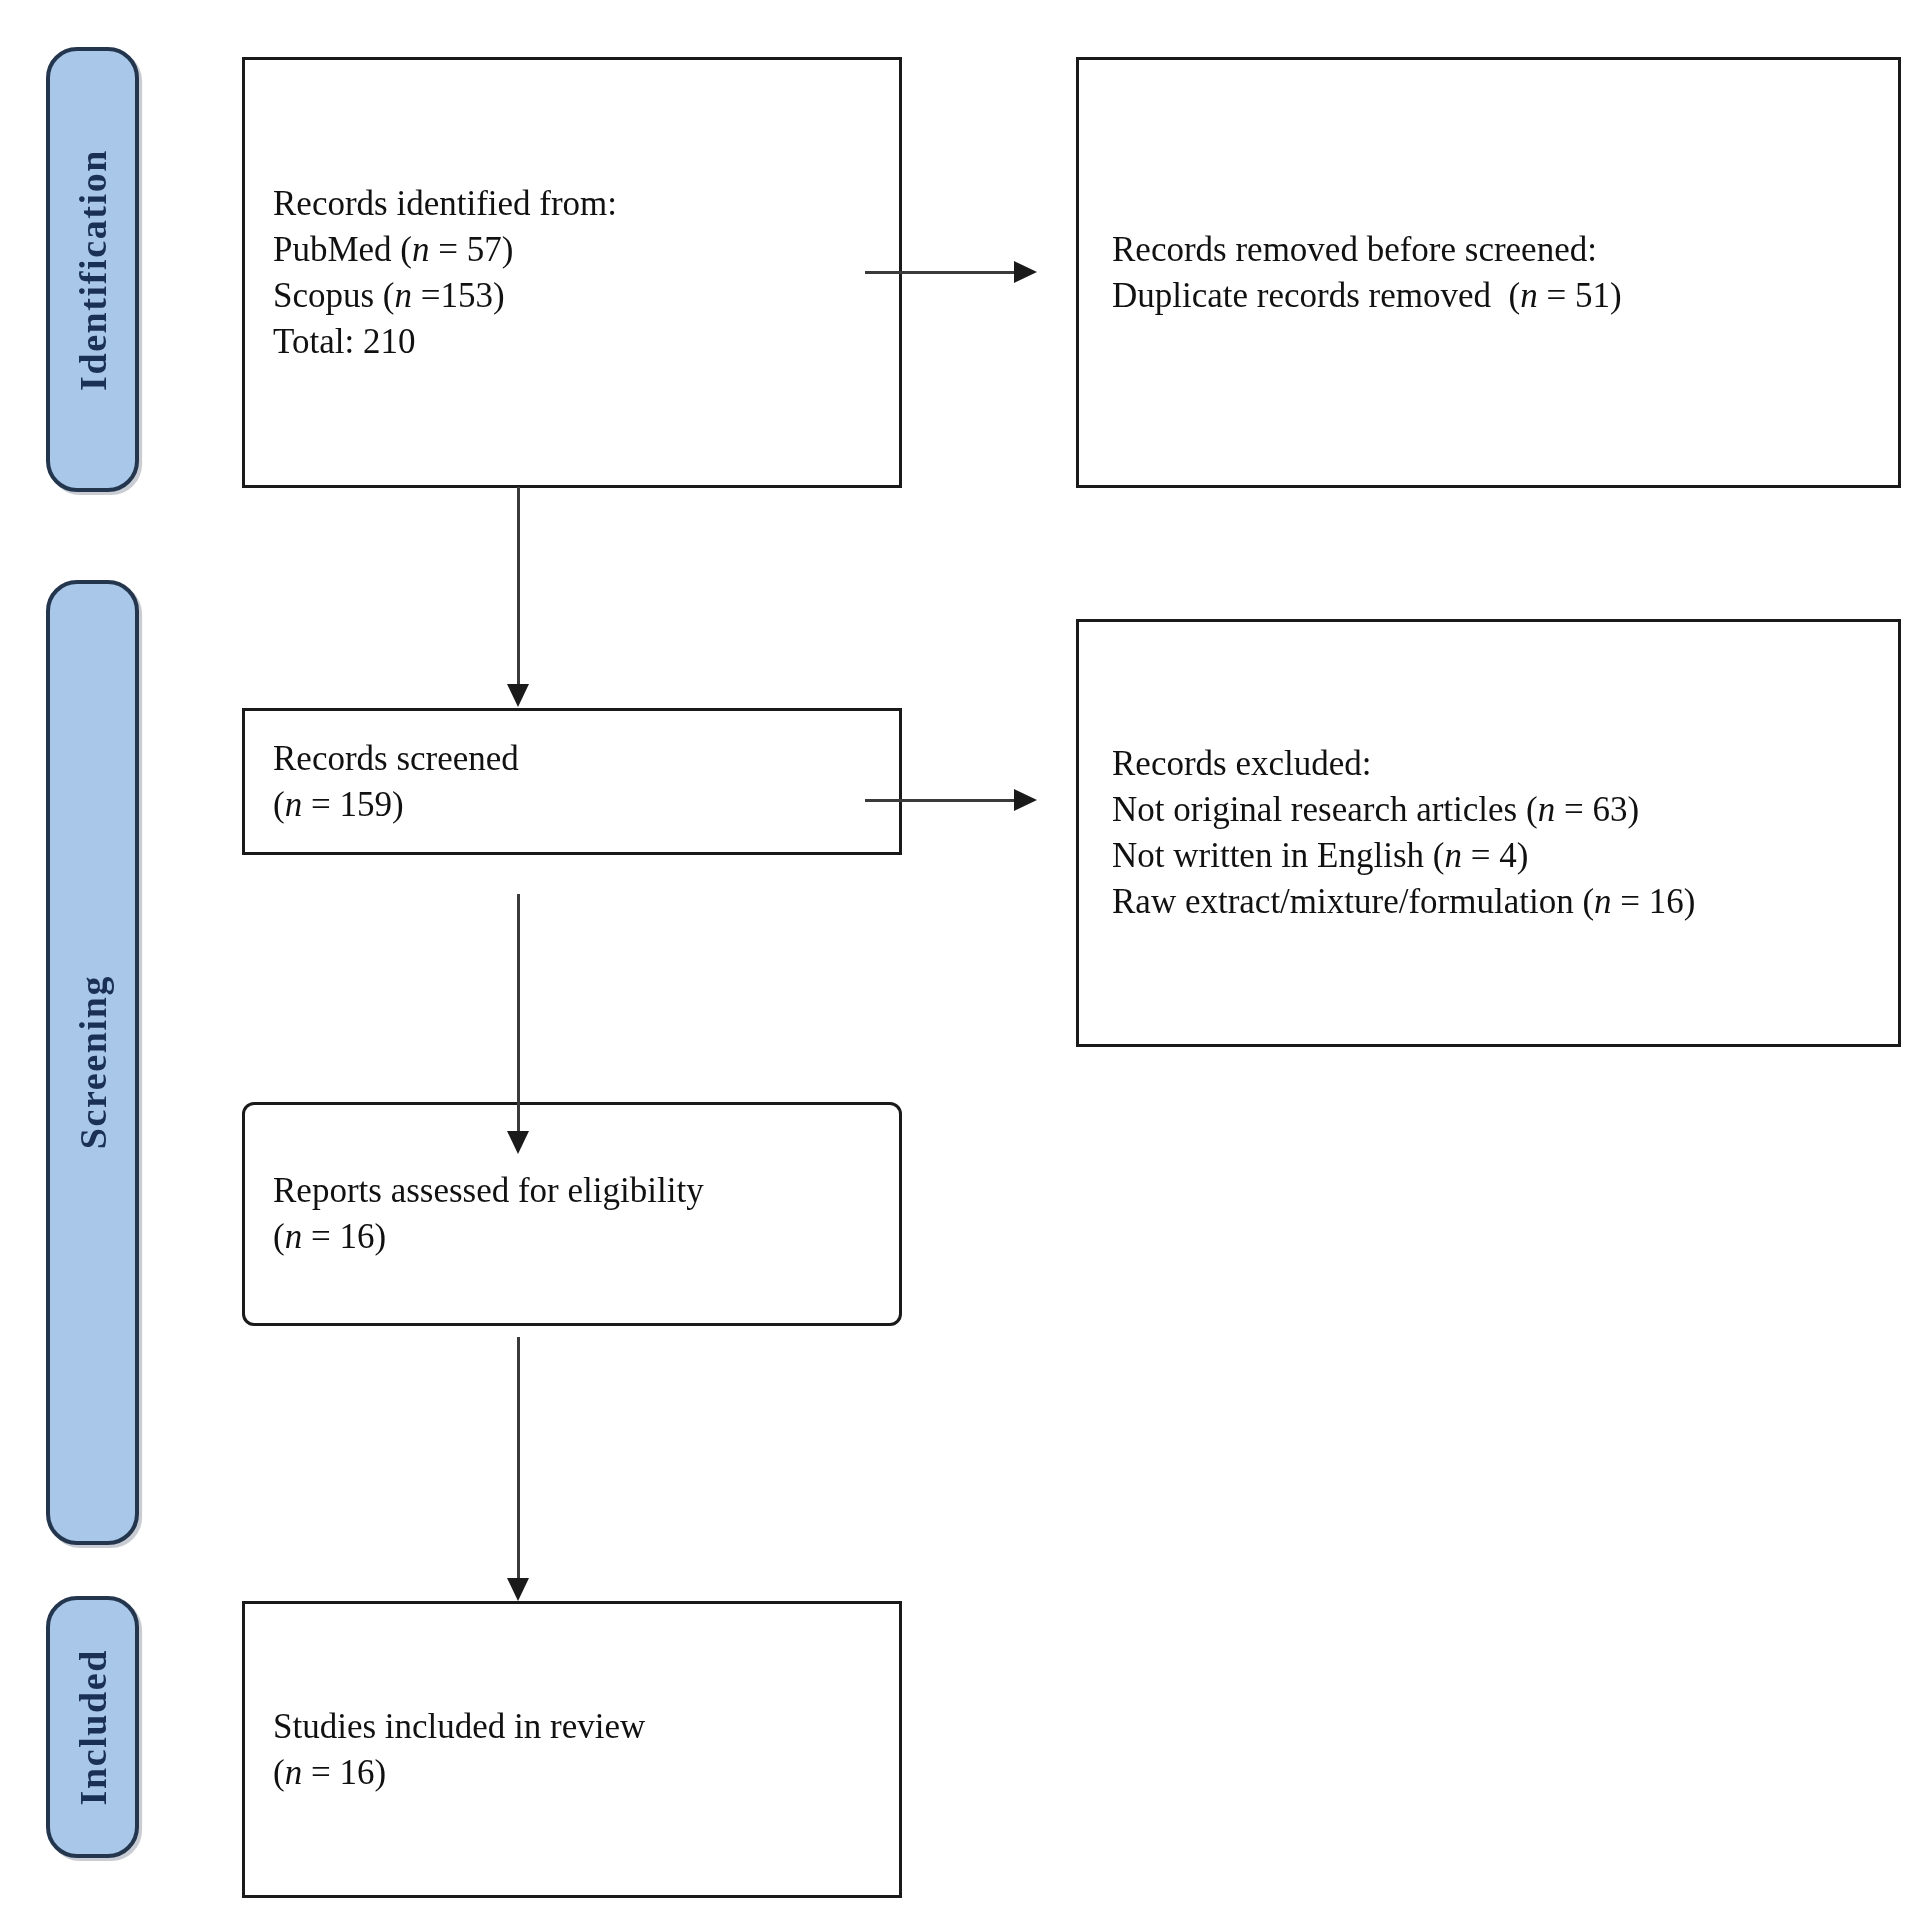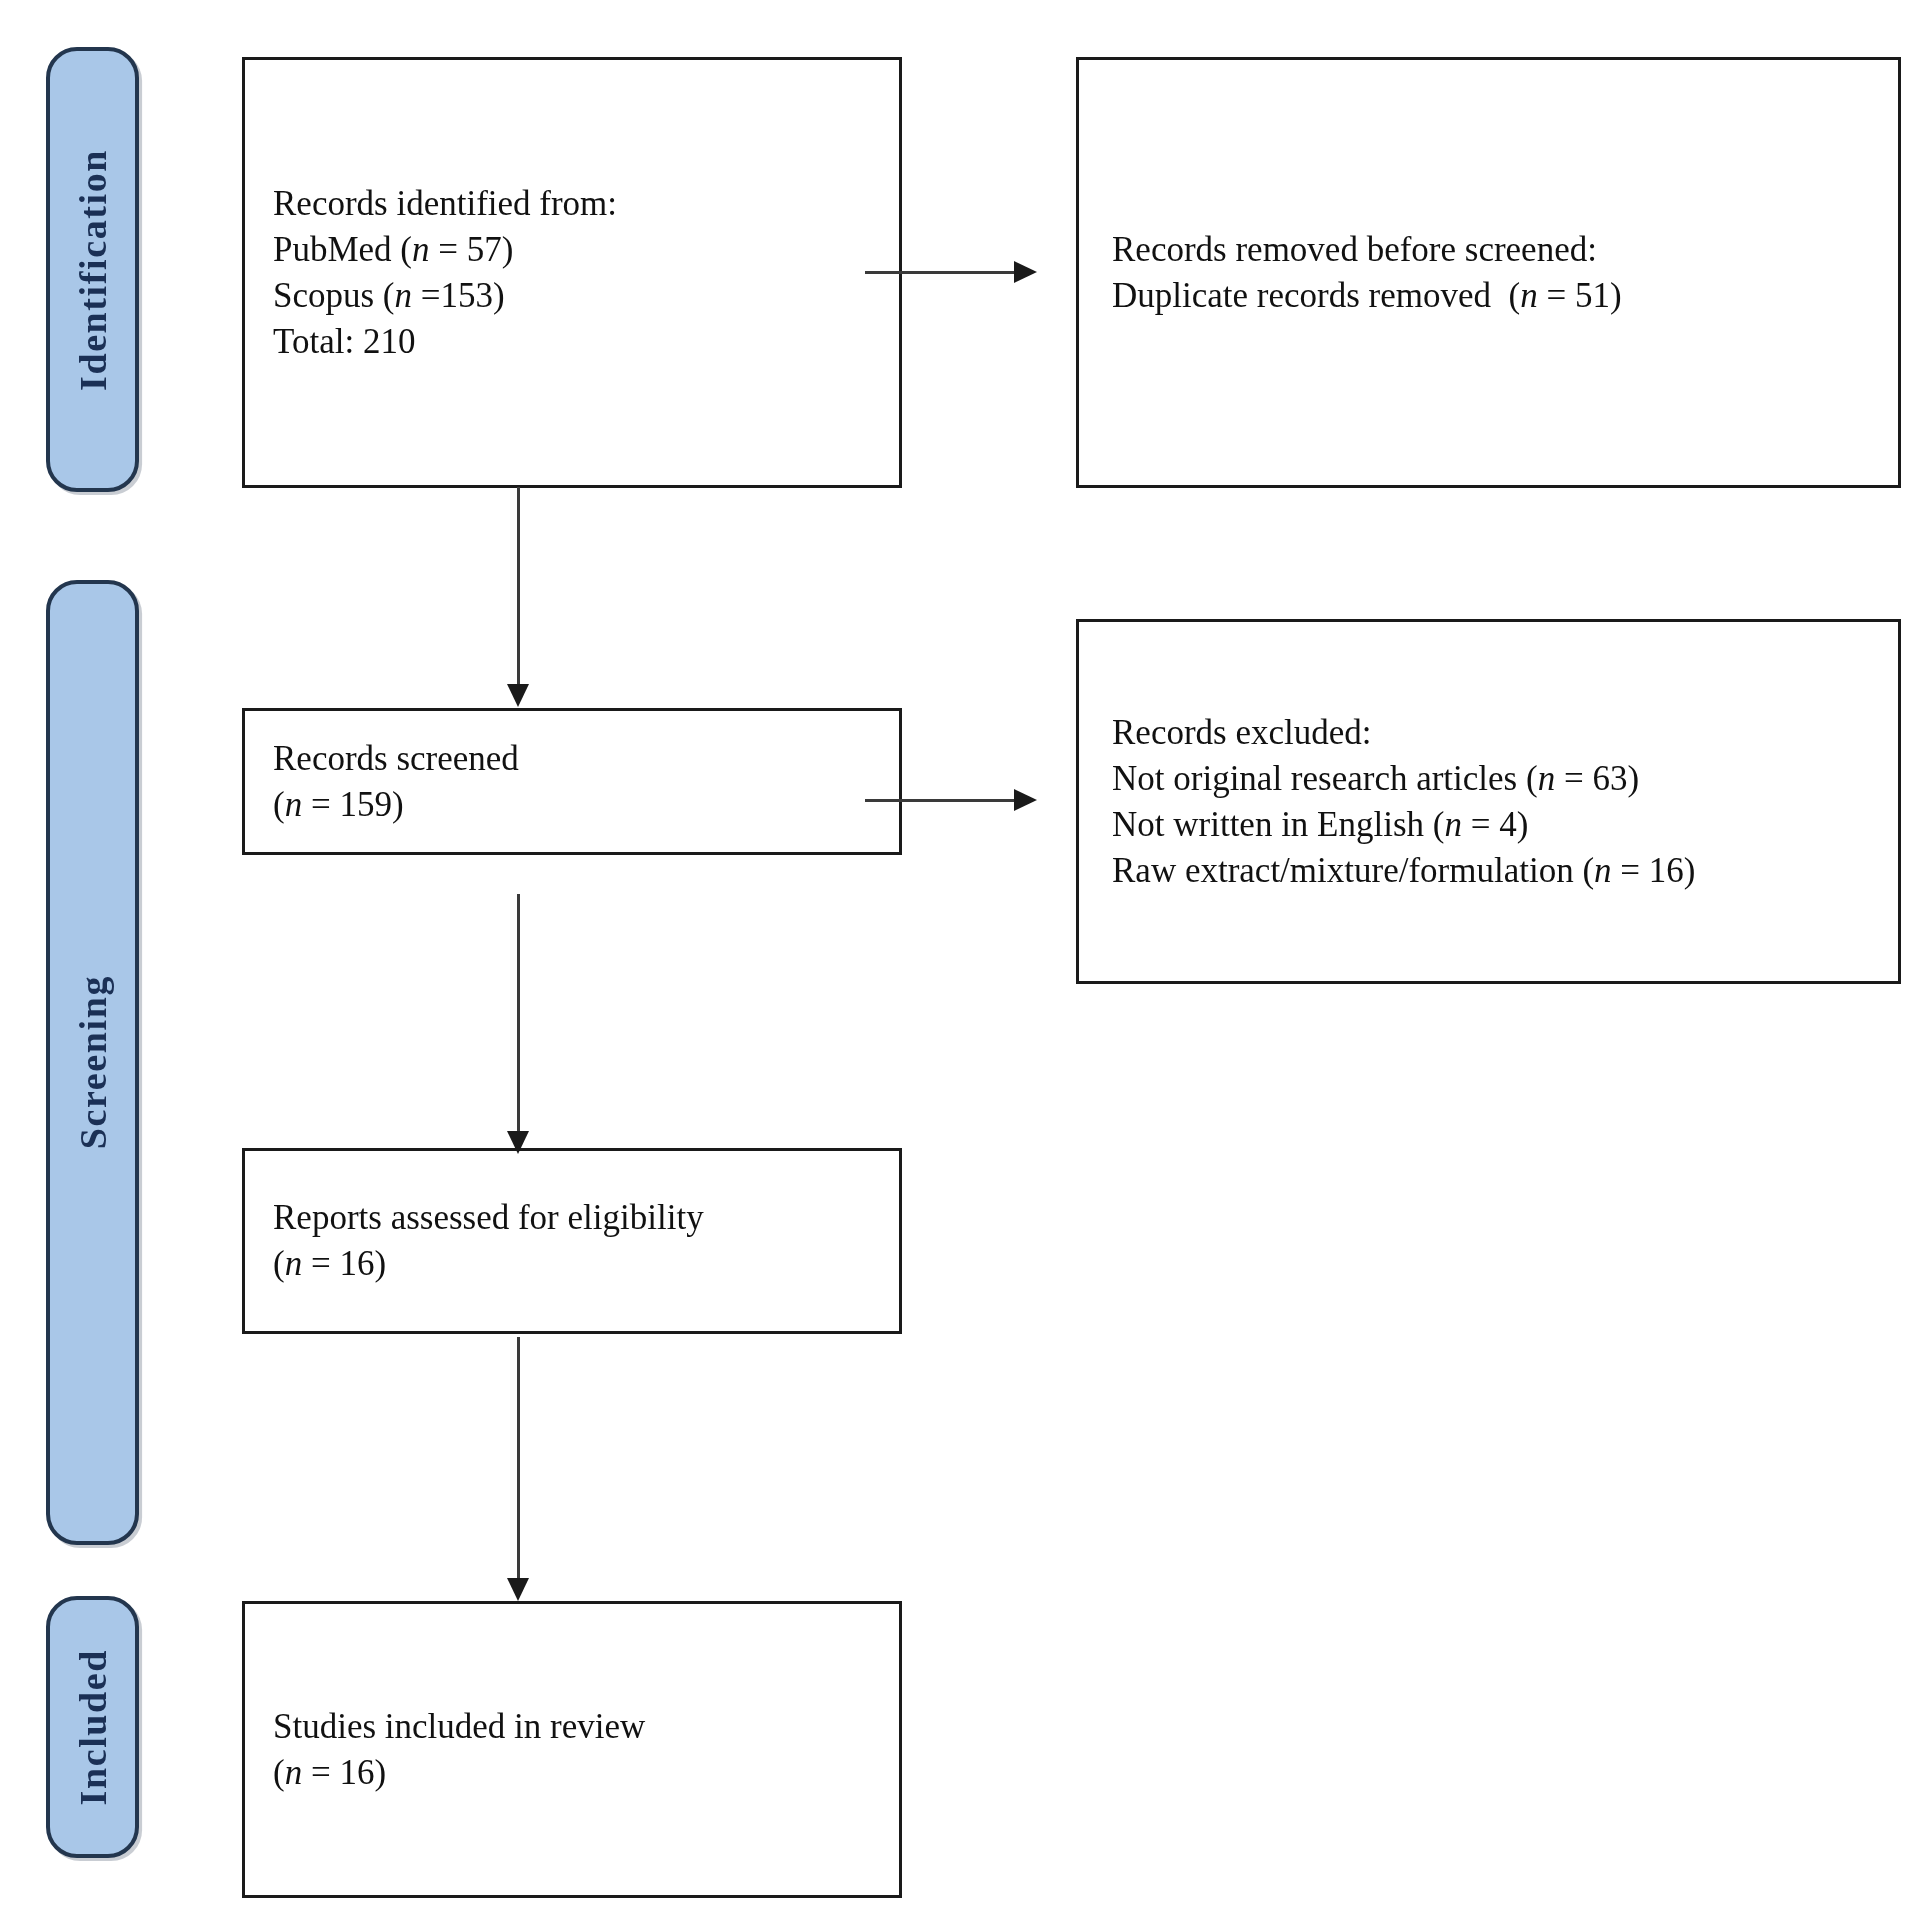--- a/index.html
+++ b/index.html
@@ -58,22 +58,22 @@
     font-size: 35px;
     line-height: 46px;
     white-space: pre-wrap;
   }
   .box.left  { left: 204px;  width: 660px;  padding: 7.9px 15.7px 7.9px 28px; }
   .box.right { left: 1038px; width: 825px; padding: 7.9px 15.7px 7.9px 33px; }
 
   #box-identified { top: 57px;   height: 431px; }
   #box-removed    { top: 57px;   height: 431px; }
   #box-screened   { top: 708px;  height: 147px; }
-  #box-excluded   { top: 619px;  height: 365px; }
-  #box-assessed   { top: 1148px; height: 186px; }
+  #box-excluded   { top: 619px;  height: 428px; }
+  #box-assessed   { top: 1102px; height: 224px; border-radius: 12px; }
   #box-included   { top: 1601px; height: 297px; }
 
   
   .arrow { position: absolute; }
   .vline {
     position: absolute;
     width: 3.1px;
     background: #3a3a3a;
     left: 0; top: 0;
   }

